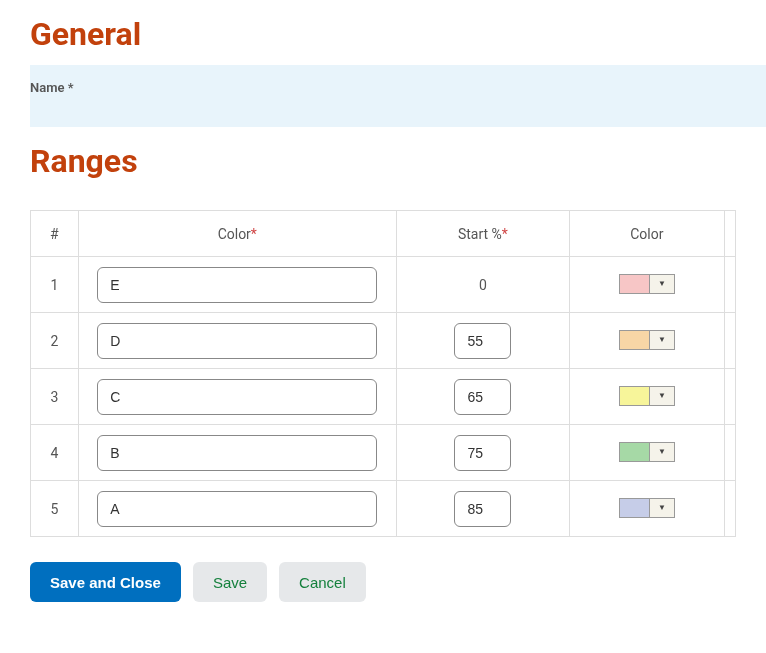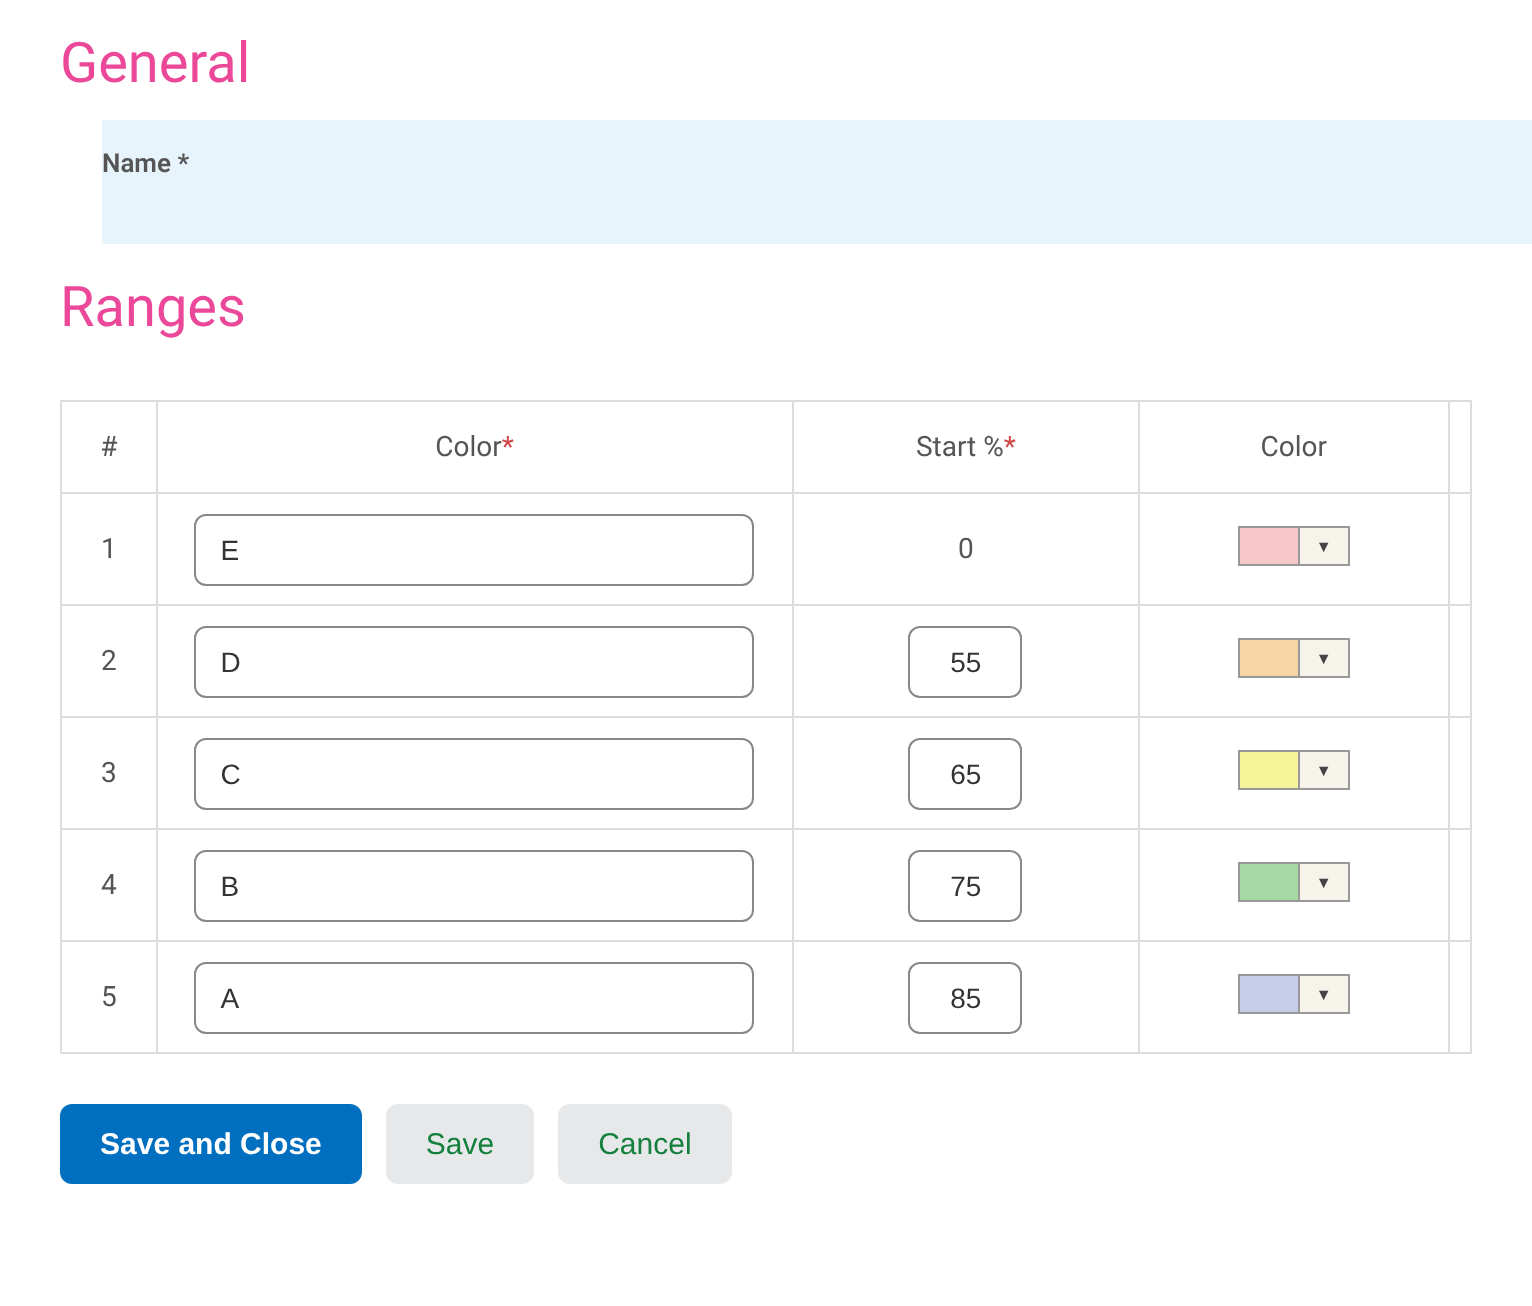--- a/index.html
+++ b/index.html
@@ -8,30 +8,29 @@
       padding: 0;
       font-family: -apple-system, BlinkMacSystemFont, "Segoe UI", Roboto, "Helvetica Neue", Arial, sans-serif;
       background: #ffffff;
       color: #333;
       width: 766px;
     }
     .container {
       padding: 0 30px 30px 30px;
     }
     h2 {
-      font-size: 28px;
-      font-weight: 400;
-      color: #ec4899;
+      font-size: 32px;
+      font-weight: 700;
+      color: #c2410c;
       margin: 15px 0 12px 0;
     }
     .general-panel {
       background: #e8f4fb;
       padding: 15px 0 24px 0;
       margin-right: -30px;
-      margin-left: 21px;
     }
     .field-label {
       font-size: 13px;
       font-weight: 600;
       color: #555;
       margin-bottom: 8px;
     }
     .text-input {
       width: 340px;
       height: 36px;
@@ -80,21 +79,21 @@
       background: #fff;
     }
     .start-input {
       width: 57px;
       height: 36px;
       padding: 8px 12px;
       border: 1px solid #888;
       border-radius: 6px;
       font-size: 14px;
       color: #333;
-      text-align: center;
+      text-align: left;
       background: #fff;
     }
     .start-static {
       font-size: 14px;
       color: #555;
     }
     .color-picker {
       display: inline-flex;
       align-items: stretch;
       border: 1px solid #999;

